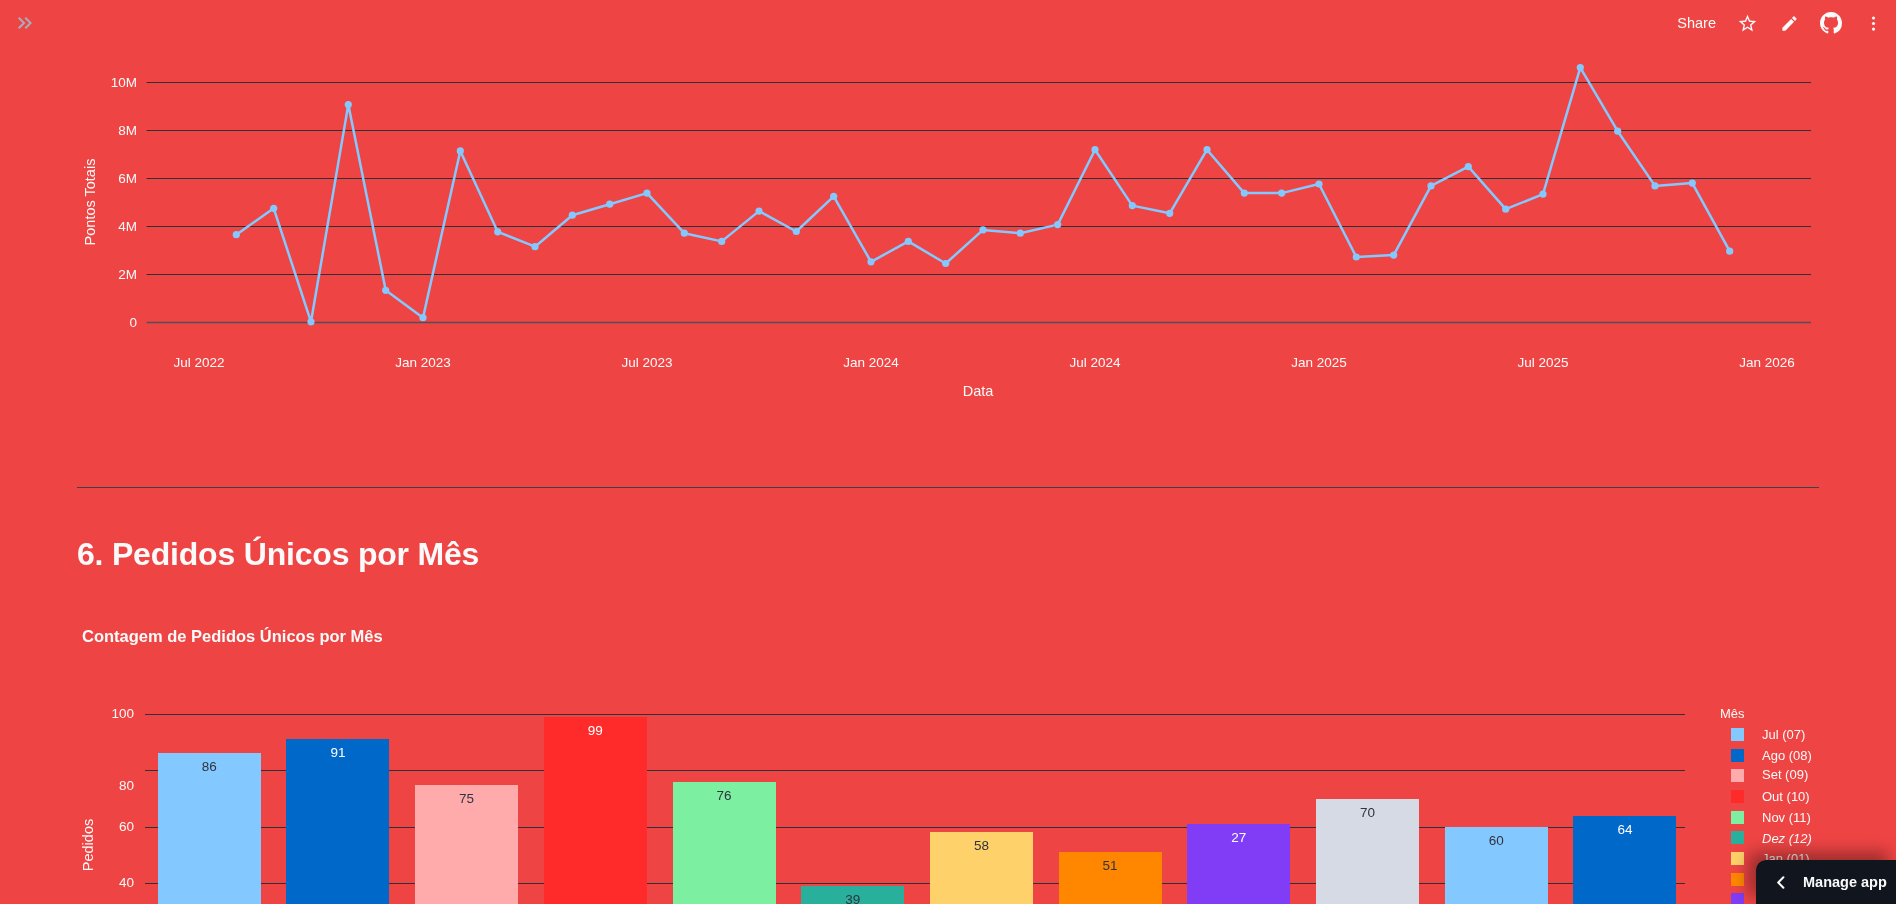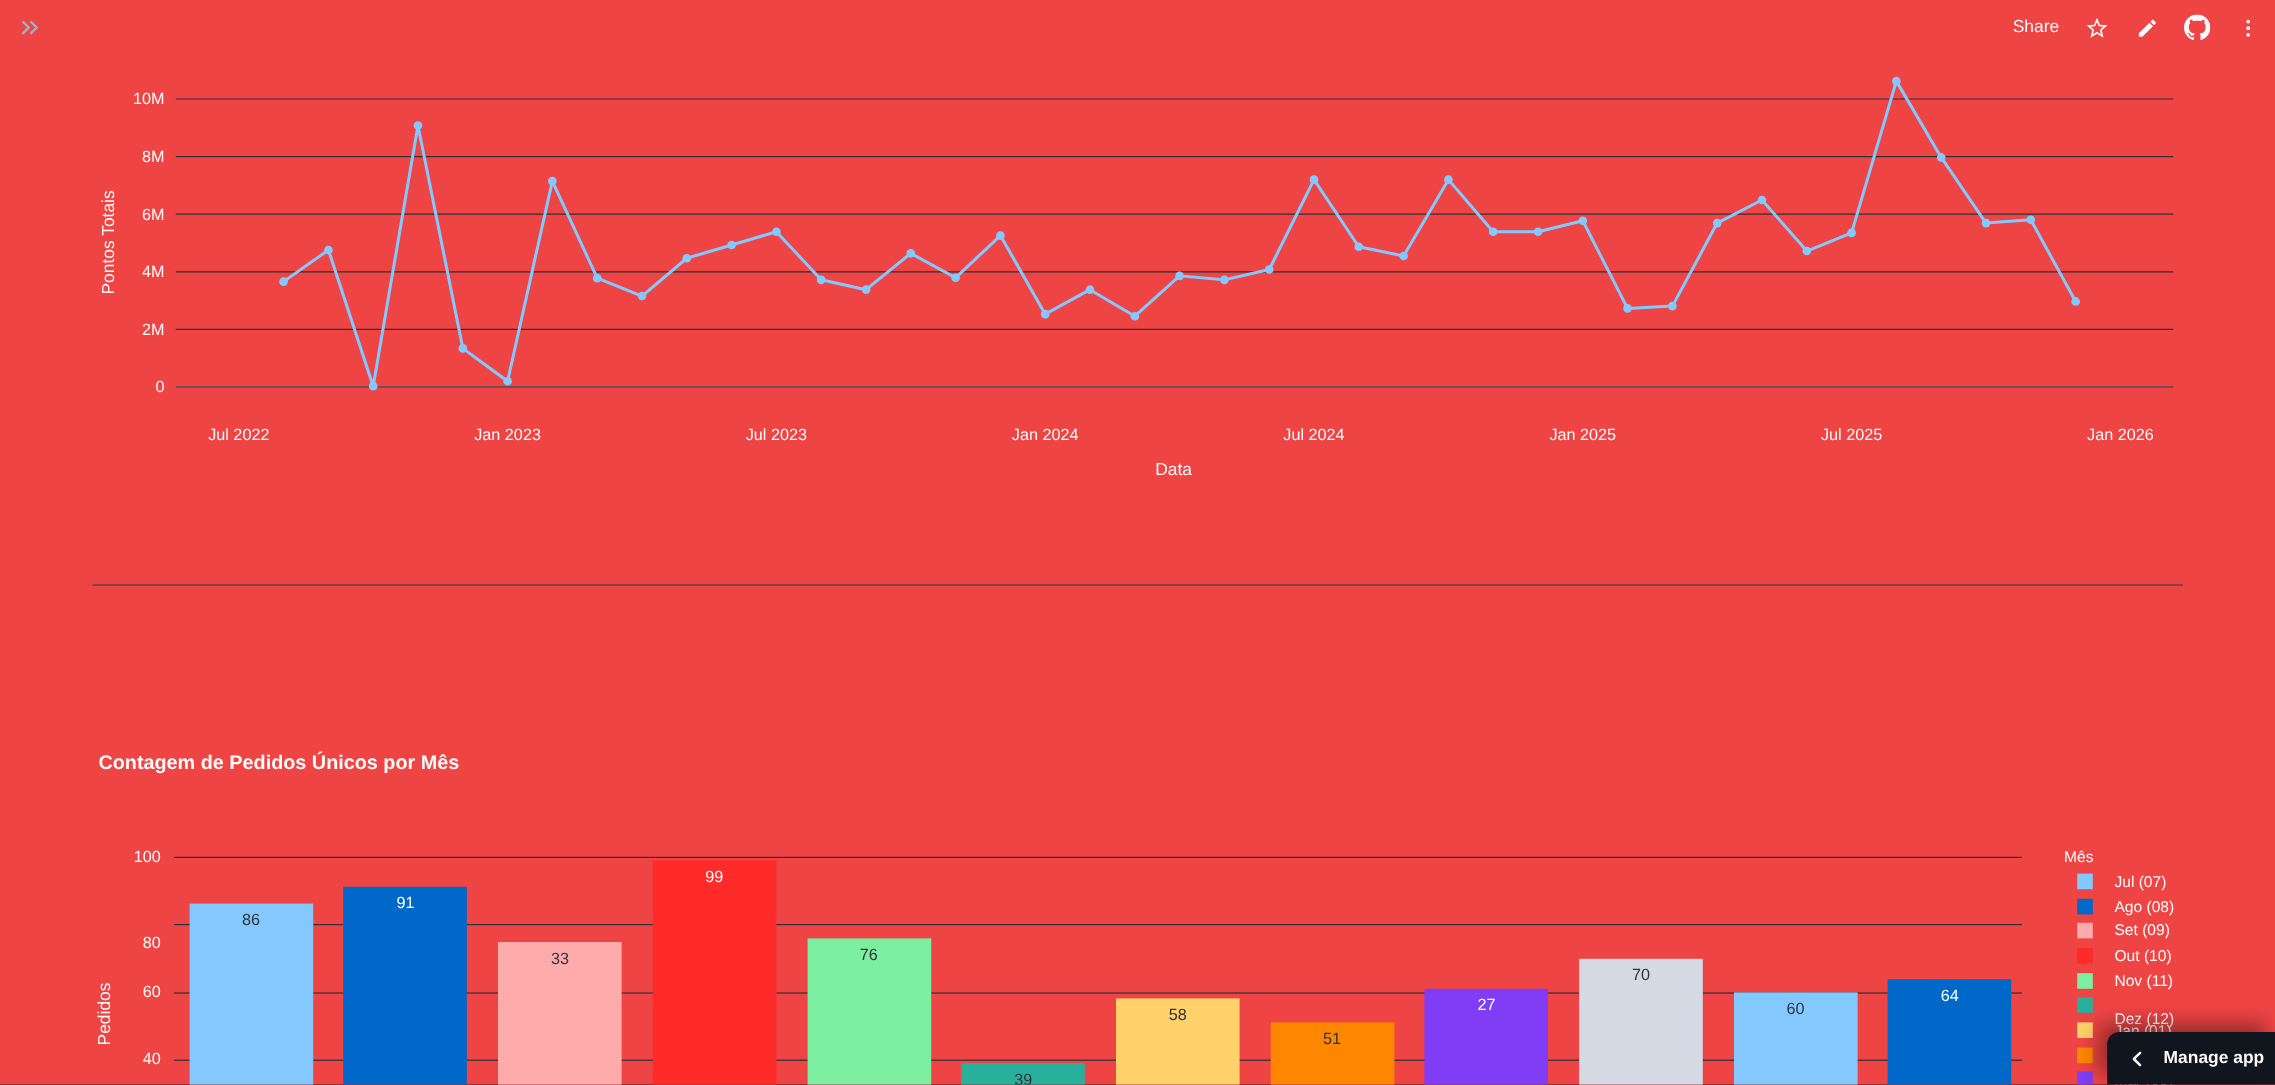--- a/index.html
+++ b/index.html
@@ -143,38 +143,39 @@
       <circle cx="1543.0" cy="194.1" r="3.6" fill="#83c9ff"></circle>
       <circle cx="1580.3" cy="67.6" r="3.6" fill="#83c9ff"></circle>
       <circle cx="1617.7" cy="131.2" r="3.6" fill="#83c9ff"></circle>
       <circle cx="1655.0" cy="185.9" r="3.6" fill="#83c9ff"></circle>
       <circle cx="1692.3" cy="183.1" r="3.6" fill="#83c9ff"></circle>
       <circle cx="1729.7" cy="251.2" r="3.6" fill="#83c9ff"></circle>
     </svg>
 
   <div class="divider"></div>
 
+  <h2 id="section-heading">6. Pedidos Únicos por Mês</h2>
 
   <div id="bar-chart-title">Contagem de Pedidos Únicos por Mês</div>
   <div id="bar-chart">
       <div class="grid-h" style="left: 145px; top: 154px; width: 1540px;"></div>
       <div class="ytick" style="left: 74px; top: 146px;">100</div>
       <div class="grid-h" style="left: 145px; top: 210.4px; width: 1540px;"></div>
       <div class="ytick" style="left: 74px; top: 218px;">80</div>
       <div class="grid-h" style="left: 145px; top: 266.8px; width: 1540px;"></div>
       <div class="ytick" style="left: 74px; top: 258.8px;">60</div>
       <div class="grid-h" style="left: 145px; top: 323.2px; width: 1540px;"></div>
       <div class="ytick" style="left: 74px; top: 315.2px;">40</div>
       <div class="axis-label-y" style="left: 58px; top: 277px; width: 60px; text-align: center;">Pedidos</div>
       <div class="bar" style="left: 157.7px; top: 193.48px; height: 190.52px; background: rgb(131, 201, 255);"></div>
       <div class="bar-value" style="left: 157.7px; top: 199.48px; color: rgb(49, 51, 63);">86</div>
       <div class="bar" style="left: 286.4px; top: 179.38px; height: 204.62px; background: rgb(0, 104, 201);"></div>
       <div class="bar-value" style="left: 286.4px; top: 185.38px; color: rgb(255, 255, 255);">91</div>
       <div class="bar" style="left: 415.1px; top: 224.5px; height: 159.5px; background: rgb(255, 171, 171);"></div>
-      <div class="bar-value" style="left: 415.1px; top: 230.5px; color: rgb(49, 51, 63);">33</div>
+      <div class="bar-value" style="left: 415.1px; top: 230.5px; color: rgb(49, 51, 63);">75</div>
       <div class="bar" style="left: 543.8px; top: 156.82px; height: 227.18px; background: rgb(255, 43, 43);"></div>
       <div class="bar-value" style="left: 543.8px; top: 162.82px; color: rgb(255, 255, 255);">99</div>
       <div class="bar" style="left: 672.5px; top: 221.68px; height: 162.32px; background: rgb(125, 239, 161);"></div>
       <div class="bar-value" style="left: 672.5px; top: 227.68px; color: rgb(49, 51, 63);">76</div>
       <div class="bar" style="left: 801.2px; top: 326.02px; height: 57.98px; background: rgb(41, 176, 157);"></div>
       <div class="bar-value" style="left: 801.2px; top: 332.02px; color: rgb(49, 51, 63);">39</div>
       <div class="bar" style="left: 929.9px; top: 272.44px; height: 111.56px; background: rgb(255, 209, 106);"></div>
       <div class="bar-value" style="left: 929.9px; top: 278.44px; color: rgb(49, 51, 63);">58</div>
       <div class="bar" style="left: 1058.6px; top: 292.18px; height: 91.82px; background: rgb(255, 135, 0);"></div>
       <div class="bar-value" style="left: 1058.6px; top: 298.18px; color: rgb(49, 51, 63);">51</div>
@@ -205,21 +206,21 @@
       <div class="legend-row" style="top: 96.4px; width: 184px; height: 20px;">
         <div class="legend-swatch" style="top: 3.5px; background: rgb(255, 43, 43);"></div>
         <div class="legend-label" style="top: 2.5px;">Out (10)</div>
       </div>
       <div class="legend-row" style="top: 117.1px; width: 184px; height: 20px;">
         <div class="legend-swatch" style="top: 3.5px; background: rgb(125, 239, 161);"></div>
         <div class="legend-label" style="top: 2.5px;">Nov (11)</div>
       </div>
       <div class="legend-row" style="top: 137.8px; width: 184px; height: 20px;">
         <div class="legend-swatch" style="top: 3.5px; background: rgb(41, 176, 157);"></div>
-        <div class="legend-label" style="top: 13px;">Dez (12)</div>
+        <div class="legend-label" style="top: 3px; font-style: italic;">Dez (12)</div>
       </div>
       <div class="legend-row" style="top: 158.5px; width: 184px; height: 20px;">
         <div class="legend-swatch" style="top: 3.5px; background: rgb(255, 209, 106);"></div>
         <div class="legend-label" style="top: 2.5px;">Jan (01)</div>
       </div>
       <div class="legend-row" style="top: 179.2px; width: 184px; height: 20px;">
         <div class="legend-swatch" style="top: 3.5px; background: rgb(255, 135, 0);"></div>
         <div class="legend-label" style="top: 2.5px;">Fev (02)</div>
       </div>
       <div class="legend-row" style="top: 199.9px; width: 184px; height: 20px;">

